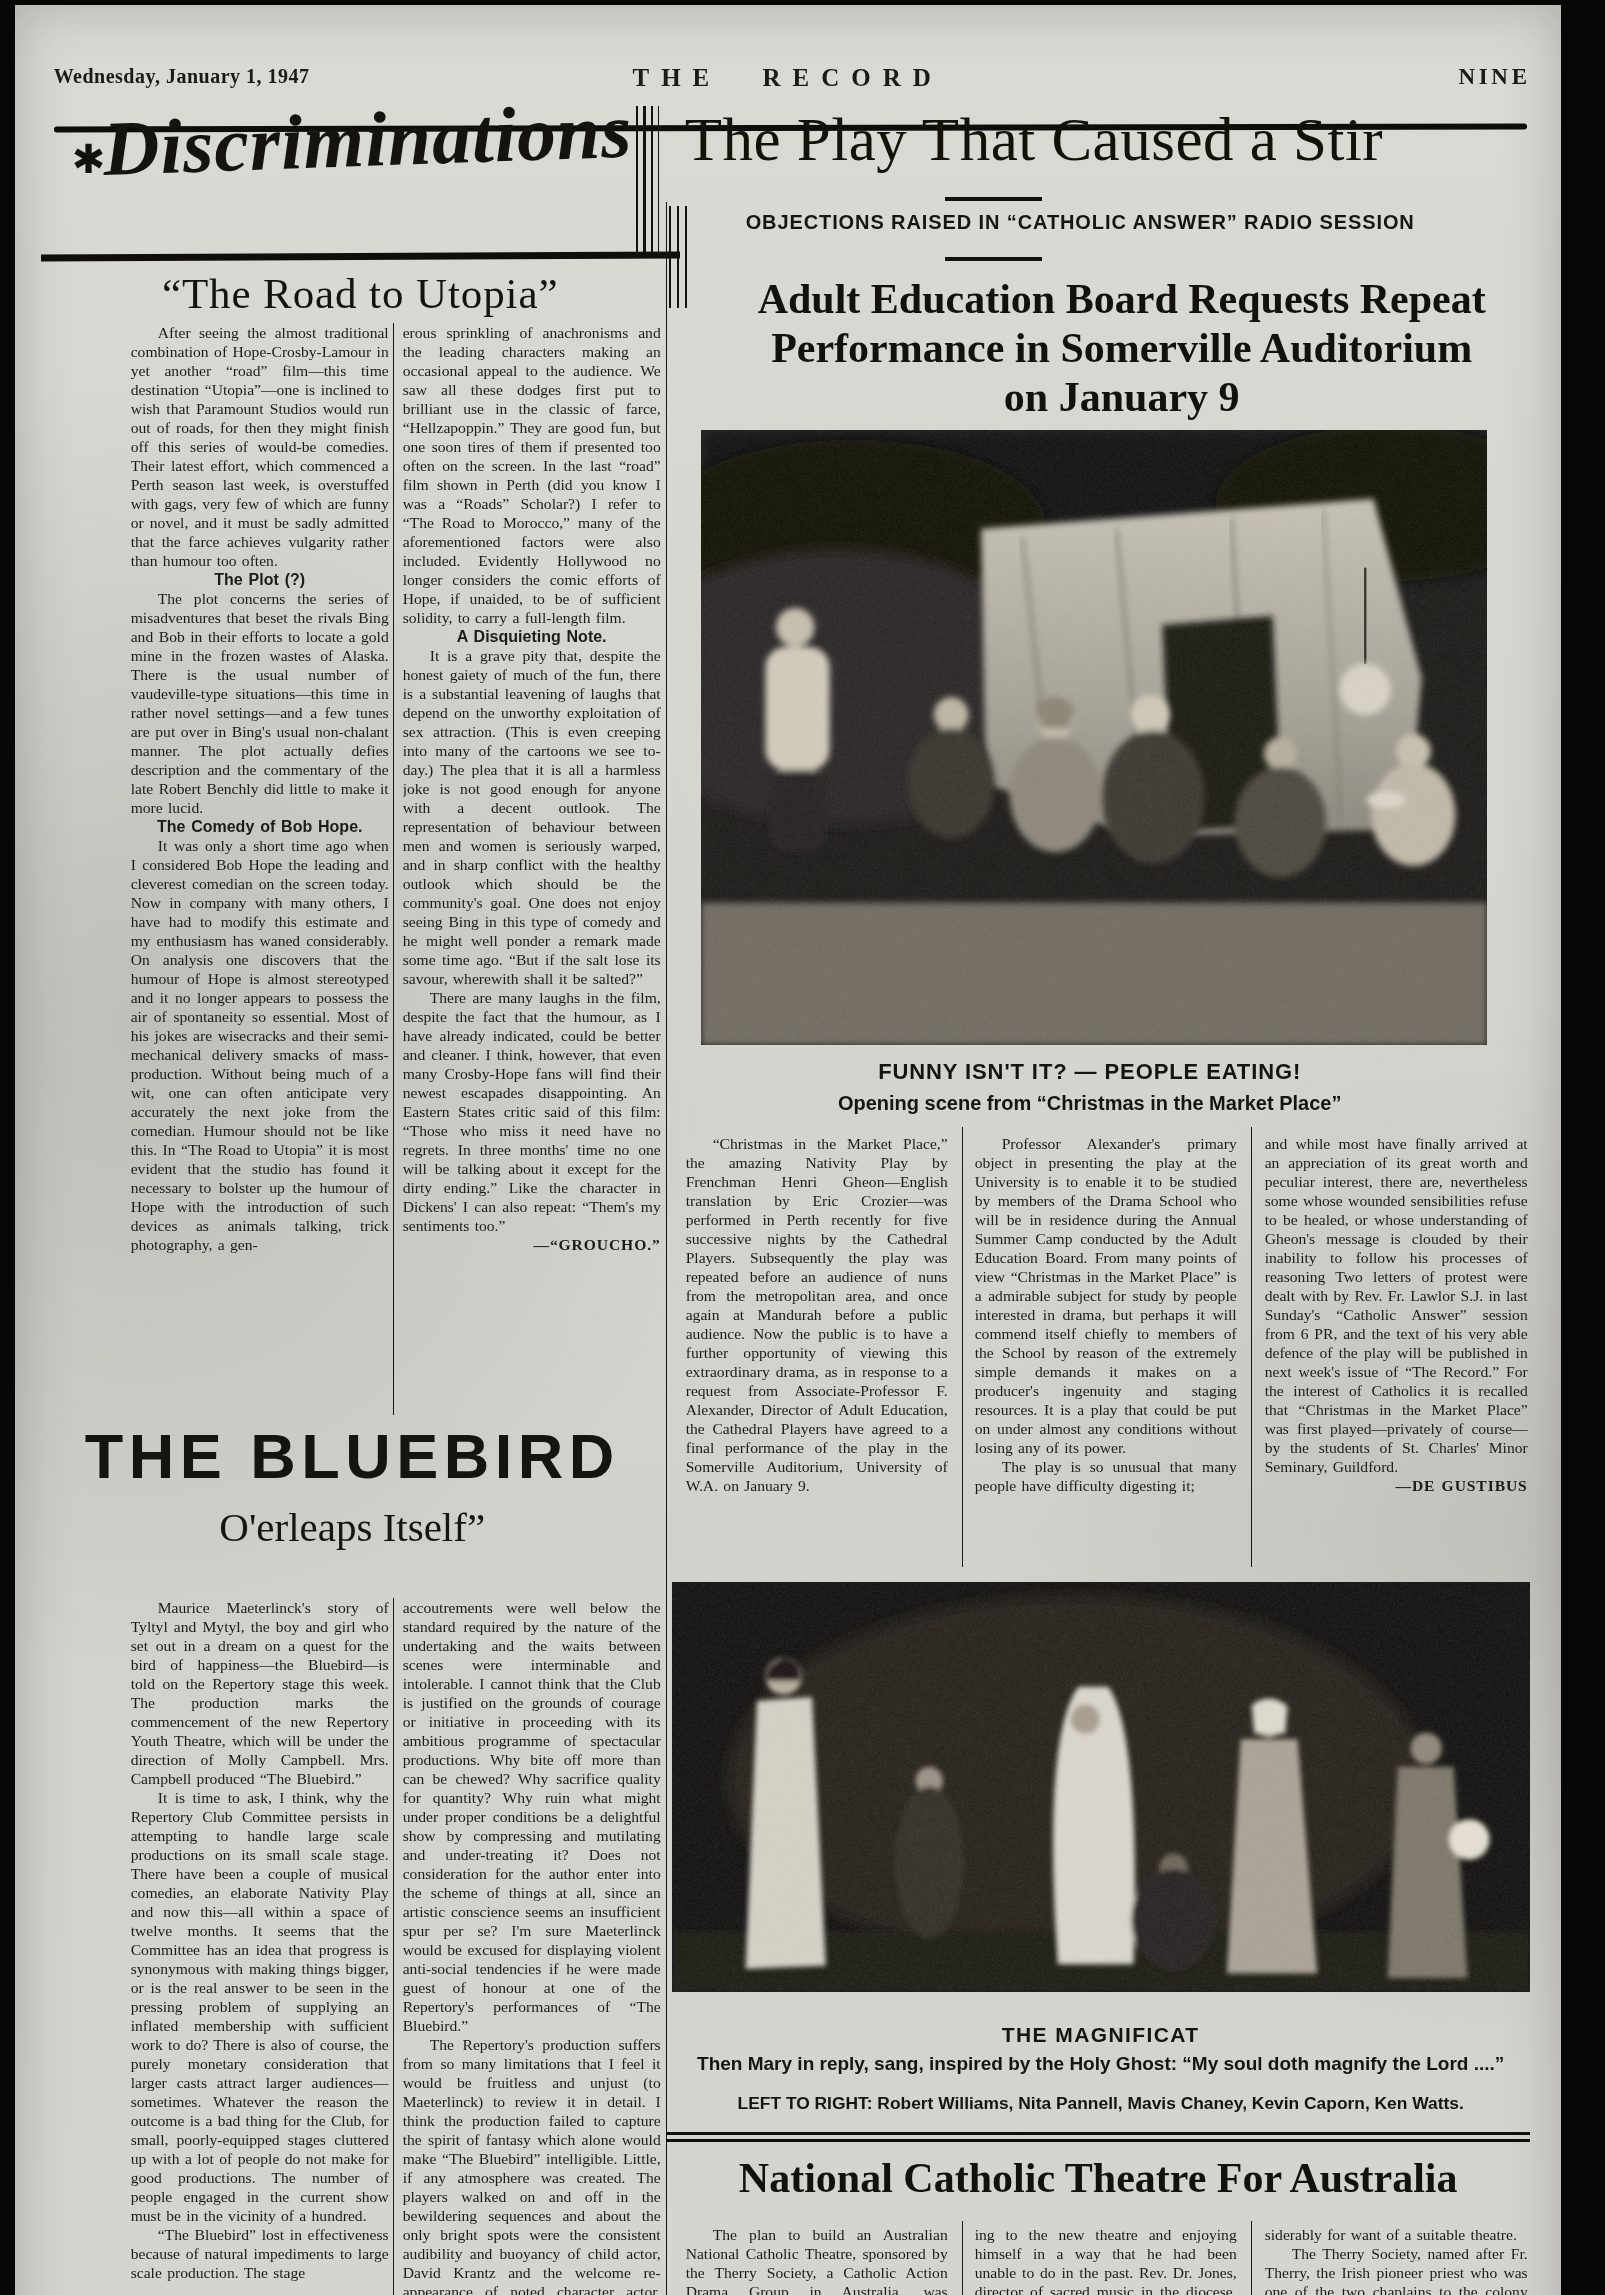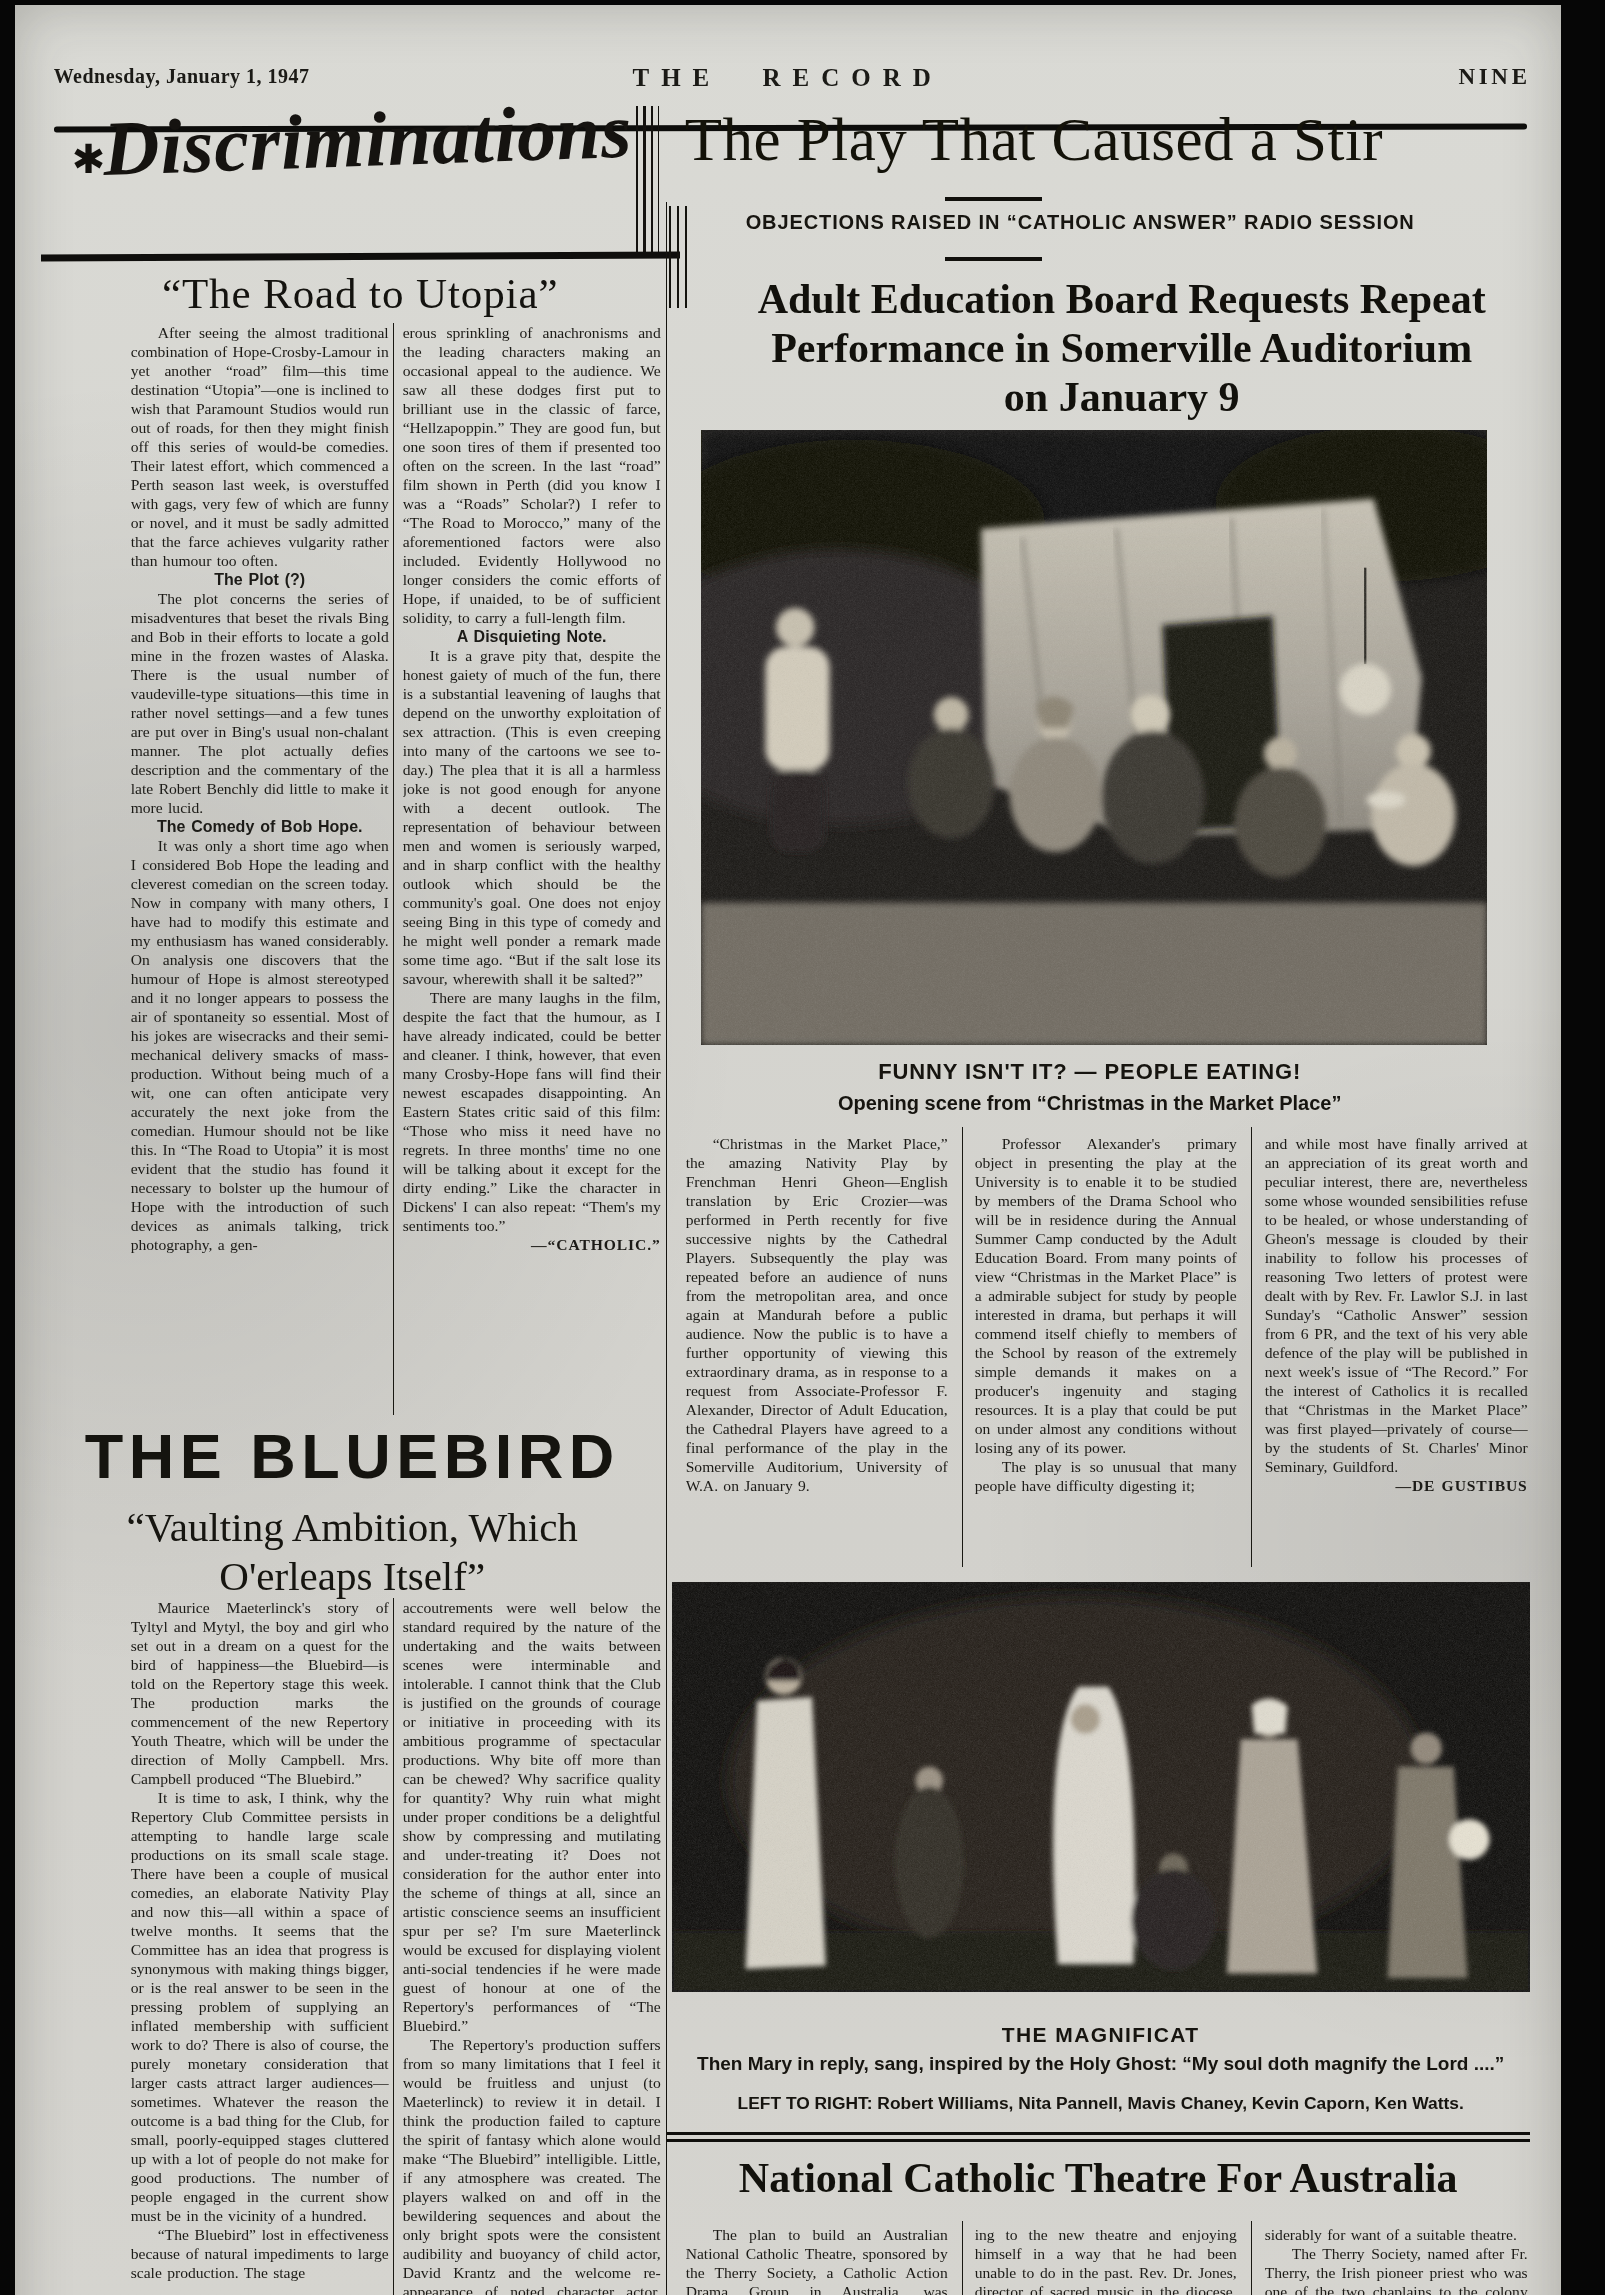--- a/index.html
+++ b/index.html
@@ -111,26 +111,25 @@
       <p class="t-p">The plot concerns the series of misadventures that beset the rivals Bing and Bob in their efforts to locate a gold mine in the frozen wastes of Alaska. There is the usual number of vaudeville-type situations—this time in rather novel settings—and a few tunes are put over in Bing's usual non-chalant manner. The plot actually defies description and the commentary of the late Robert Benchly did little to make it more lucid.</p>
       <p class="t-h">The Comedy of Bob Hope.</p>
       <p class="t-p">It was only a short time ago when I considered Bob Hope the leading and cleverest comedian on the screen today. Now in company with many others, I have had to modify this estimate and my enthusiasm has waned considerably. On analysis one discovers that the humour of Hope is almost stereotyped and it no longer appears to possess the air of spontaneity so essential. Most of his jokes are wisecracks and their semi-mechanical delivery smacks of mass-production. Without being much of a wit, one can often anticipate very accurately the next joke from the comedian. Humour should not be like this. In “The Road to Utopia” it is most evident that the studio has found it necessary to bolster up the humour of Hope with the introduction of such devices as animals talking, trick photography, a gen-</p>
     </div>
   <div class="abs disc-vrule"></div>
   <div class="abs col disc-col2">
       <p class="t-c">erous sprinkling of anachronisms and the leading characters making an occasional appeal to the audience. We saw all these dodges first put to brilliant use in the classic of farce, “Hellzapoppin.” They are good fun, but one soon tires of them if presented too often on the screen. In the last “road” film shown in Perth (did you know I was a “Roads” Scholar?) I refer to “The Road to Morocco,” many of the aforementioned factors were also included. Evidently Hollywood no longer considers the comic efforts of Hope, if unaided, to be of sufficient solidity, to carry a full-length film.</p>
       <p class="t-h">A Disquieting Note.</p>
       <p class="t-p">It is a grave pity that, despite the honest gaiety of much of the fun, there is a substantial leavening of laughs that depend on the unworthy exploitation of sex attraction. (This is even creeping into many of the cartoons we see to-day.) The plea that it is all a harmless joke is not good enough for anyone with a decent outlook. The representation of behaviour between men and women is seriously warped, and in sharp conflict with the healthy outlook which should be the community's goal. One does not enjoy seeing Bing in this type of comedy and he might well ponder a remark made some time ago. “But if the salt lose its savour, wherewith shall it be salted?”</p>
       <p class="t-p">There are many laughs in the film, despite the fact that the humour, as I have already indicated, could be better and cleaner. I think, however, that even many Crosby-Hope fans will find their newest escapades disappointing. An Eastern States critic said of this film: “Those who miss it need have no regrets. In three months' time no one will be talking about it except for the dirty ending.” Like the character in Dickens' I can also repeat: “Them's my sentiments too.”</p>
-      <p class="t-sig">—“CATHOLIC.”</p>
+      <p class="t-sig">—“GROUCHO.”</p>
     </div>
 
   <div class="abs bb-head">THE BLUEBIRD</div>
   <div class="abs bb-sub">
-    <div>“Vaulting Ambition, Which</div>
     <div>O'erleaps Itself”</div>
   </div>
   <div class="abs col bb-col1">
       <p class="t-p">Maurice Maeterlinck's story of Tyltyl and Mytyl, the boy and girl who set out in a dream on a quest for the bird of happiness—the Bluebird—is told on the Repertory stage this week. The production marks the commencement of the new Repertory Youth Theatre, which will be under the direction of Molly Campbell. Mrs. Campbell produced “The Bluebird.”</p>
       <p class="t-p">It is time to ask, I think, why the Repertory Club Committee persists in attempting to handle large scale productions on its small scale stage. There have been a couple of musical comedies, an elaborate Nativity Play and now this—all within a space of twelve months. It seems that the Committee has an idea that progress is synonymous with making things bigger, or is the real answer to be seen in the pressing problem of supplying an inflated membership with sufficient work to do? There is also of course, the purely monetary consideration that larger casts attract larger audiences—sometimes. Whatever the reason the outcome is a bad thing for the Club, for small, poorly-equipped stages cluttered up with a lot of people do not make for good productions. The number of people engaged in the current show must be in the vicinity of a hundred.</p>
       <p class="t-p">“The Bluebird” lost in effectiveness because of natural impediments to large scale production. The stage</p>
     </div>
   <div class="abs bb-vrule"></div>
   <div class="abs col bb-col2">
       <p class="t-c">accoutrements were well below the standard required by the nature of the undertaking and the waits between scenes were interminable and intolerable. I cannot think that the Club is justified on the grounds of courage or initiative in proceeding with its ambitious programme of spectacular productions. Why bite off more than can be chewed? Why sacrifice quality for quantity? Why ruin what might under proper conditions be a delightful show by compressing and mutilating and under-treating it? Does not consideration for the author enter into the scheme of things at all, since an artistic conscience seems an insufficient spur per se? I'm sure Maeterlinck would be excused for displaying violent anti-social tendencies if he were made guest of honour at one of the Repertory's performances of “The Bluebird.”</p>

